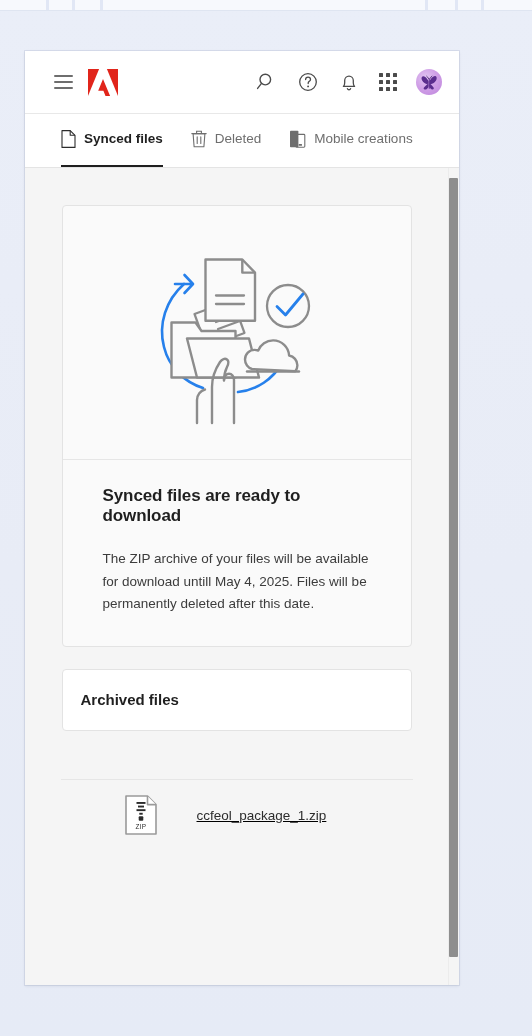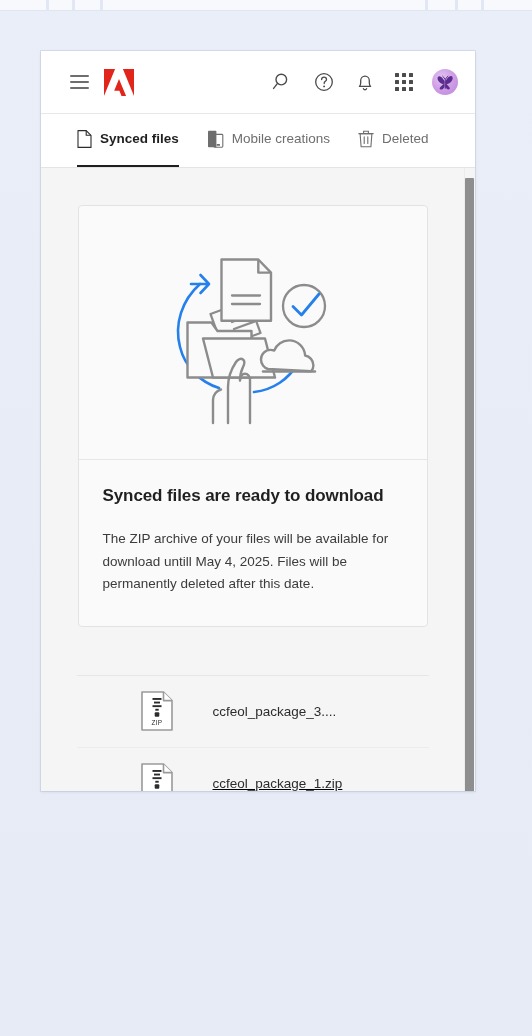--- a/index.html
+++ b/index.html
@@ -35,24 +35,24 @@
     top: 0;
     width: 3px;
     height: 10px;
     background: #dde4f3;
     opacity: .85;
   }
 
   
   #window {
     position: absolute;
-    left: 41px;
+    left: 25px;
     top: 51px;
     width: 434px;
-    height: 740px;
+    height: 934px;
     background: #ffffff;
     box-shadow: 0 1px 3px rgba(30,40,70,.10), 0 0 0 1px rgba(200,208,225,.55);
     overflow: hidden;
   }
 
   
   #appbar {
     position: relative;
     height: 62px;
     background: #ffffff;
@@ -192,21 +192,21 @@
     width: 350px;
   }
   #hero-illustration {
     height: 253px;
     display: flex;
     align-items: center;
     justify-content: center;
     border-bottom: 1px solid #e6e6e6;
   }
   #hero-body {
-    padding: 26px 24px 30px;
+    padding: 26px 40px 30px;
   }
   #hero-title {
     font-size: 17px;
     font-weight: 700;
     color: #1f1f1f;
     letter-spacing: -.1px;
     margin: 0 0 22px 0;
   }
   #hero-desc {
     font-size: 13.5px;
@@ -363,35 +363,35 @@
 
       <div class="tab active">
         <svg class="tab-ico" width="15" height="18" viewBox="0 0 15 18" fill="none" stroke="currentColor" stroke-width="1.1">
           <path d="M1 .6h8.2L14 5.3v12.1H1z" stroke-linejoin="round"></path>
           <path d="M9.2.6v4.7H14" stroke-linejoin="round"></path>
         </svg>
         <span class="tab-label">Synced files</span>
       </div>
 
       <div class="tab">
+        <svg class="tab-ico" width="16" height="18" viewBox="0 0 16 18" fill="none" stroke="currentColor" stroke-width="1.1">
+          <path d="M2.1 3.6h11.8l-1 13.2H3.1z" stroke-linejoin="round"></path>
+          <path d="M.8 3.6h14.4M5.6 3.6V1.2h4.8v2.4" stroke-linecap="round"></path>
+          <path d="M6.2 6.9v6.6M9.8 6.9v6.6" stroke-linecap="round"></path>
+        </svg>
+        <span class="tab-label">Deleted</span>
+      </div>
+
+      <div class="tab">
         <svg class="tab-ico" width="17" height="18" viewBox="0 0 17 18" fill="none" stroke="currentColor" stroke-width="1.1">
           <rect x="1" y=".8" width="8.4" height="16.4" rx=".8" fill="currentColor" stroke="none"></rect>
           <rect x="6.8" y="4.4" width="9" height="12.8" rx=".9"></rect>
           <rect x="9.6" y="13.9" width="3.4" height="1.8" rx=".5" fill="currentColor" stroke="none"></rect>
         </svg>
         <span class="tab-label">Mobile creations</span>
-      </div>
-
-      <div class="tab">
-        <svg class="tab-ico" width="16" height="18" viewBox="0 0 16 18" fill="none" stroke="currentColor" stroke-width="1.1">
-          <path d="M2.1 3.6h11.8l-1 13.2H3.1z" stroke-linejoin="round"></path>
-          <path d="M.8 3.6h14.4M5.6 3.6V1.2h4.8v2.4" stroke-linecap="round"></path>
-          <path d="M6.2 6.9v6.6M9.8 6.9v6.6" stroke-linecap="round"></path>
-        </svg>
-        <span class="tab-label">Deleted</span>
       </div>
 
     </div>
 
     <div id="content">
       <div id="scrollpane">
 
         <div id="hero-card" class="card">
 
           <div id="hero-illustration">
@@ -425,40 +425,26 @@
               <path d="M55 183v-23c0-5 3.5-9.5 8-10.5" stroke="#8C8C8C" stroke-width="2.4" stroke-linecap="round" fill="none"></path>
             </svg>
           </div>
 
           <div id="hero-body">
             <div id="hero-title">Synced files are ready to download</div>
             <p id="hero-desc">The ZIP archive of your files will be available for download untill May 4, 2025. Files will be permanently deleted after this date.</p>
           </div>
         </div>
 
+        <div id="archived-card" class="card">
+          <span id="archived-title">Archived files</span>
+        </div>
 
         <div id="file-list">
 
-          <div class="file-row">
-            <span class="file-icon-wrap">
-              <svg width="32" height="40" viewBox="0 0 32 40" fill="none">
-                <path d="M1 1h21.5L31 9.6V39H1z" fill="#ffffff" stroke="#9a9a9a" stroke-width="1.6" stroke-linejoin="round"></path>
-                <path d="M22.5 1v8.6H31" fill="#ffffff" stroke="#9a9a9a" stroke-width="1.6" stroke-linejoin="round"></path>
-                <g fill="#2c2c2c">
-                  <rect x="11.5" y="7" width="9" height="1.9"></rect>
-                  <rect x="13" y="10.6" width="6" height="1.9"></rect>
-                  <rect x="11.5" y="14.2" width="9" height="1.9"></rect>
-                  <rect x="14.3" y="17.8" width="3.4" height="1.9"></rect>
-                  <rect x="13.7" y="21.3" width="4.6" height="4.4" rx="1"></rect>
-                </g>
-                <text x="16" y="34.2" font-family="Liberation Sans, sans-serif" font-size="6.4" fill="#2c2c2c" text-anchor="middle" letter-spacing=".3">ZIP</text>
-              </svg>
-            </span>
-            <span class="file-name">ccfeol_package_3....</span>
-          </div>
 
 
           <div class="file-row">
             <span class="file-icon-wrap">
               <svg width="32" height="40" viewBox="0 0 32 40" fill="none">
                 <path d="M1 1h21.5L31 9.6V39H1z" fill="#ffffff" stroke="#9a9a9a" stroke-width="1.6" stroke-linejoin="round"></path>
                 <path d="M22.5 1v8.6H31" fill="#ffffff" stroke="#9a9a9a" stroke-width="1.6" stroke-linejoin="round"></path>
                 <g fill="#2c2c2c">
                   <rect x="11.5" y="7" width="9" height="1.9"></rect>
                   <rect x="13" y="10.6" width="6" height="1.9"></rect>

